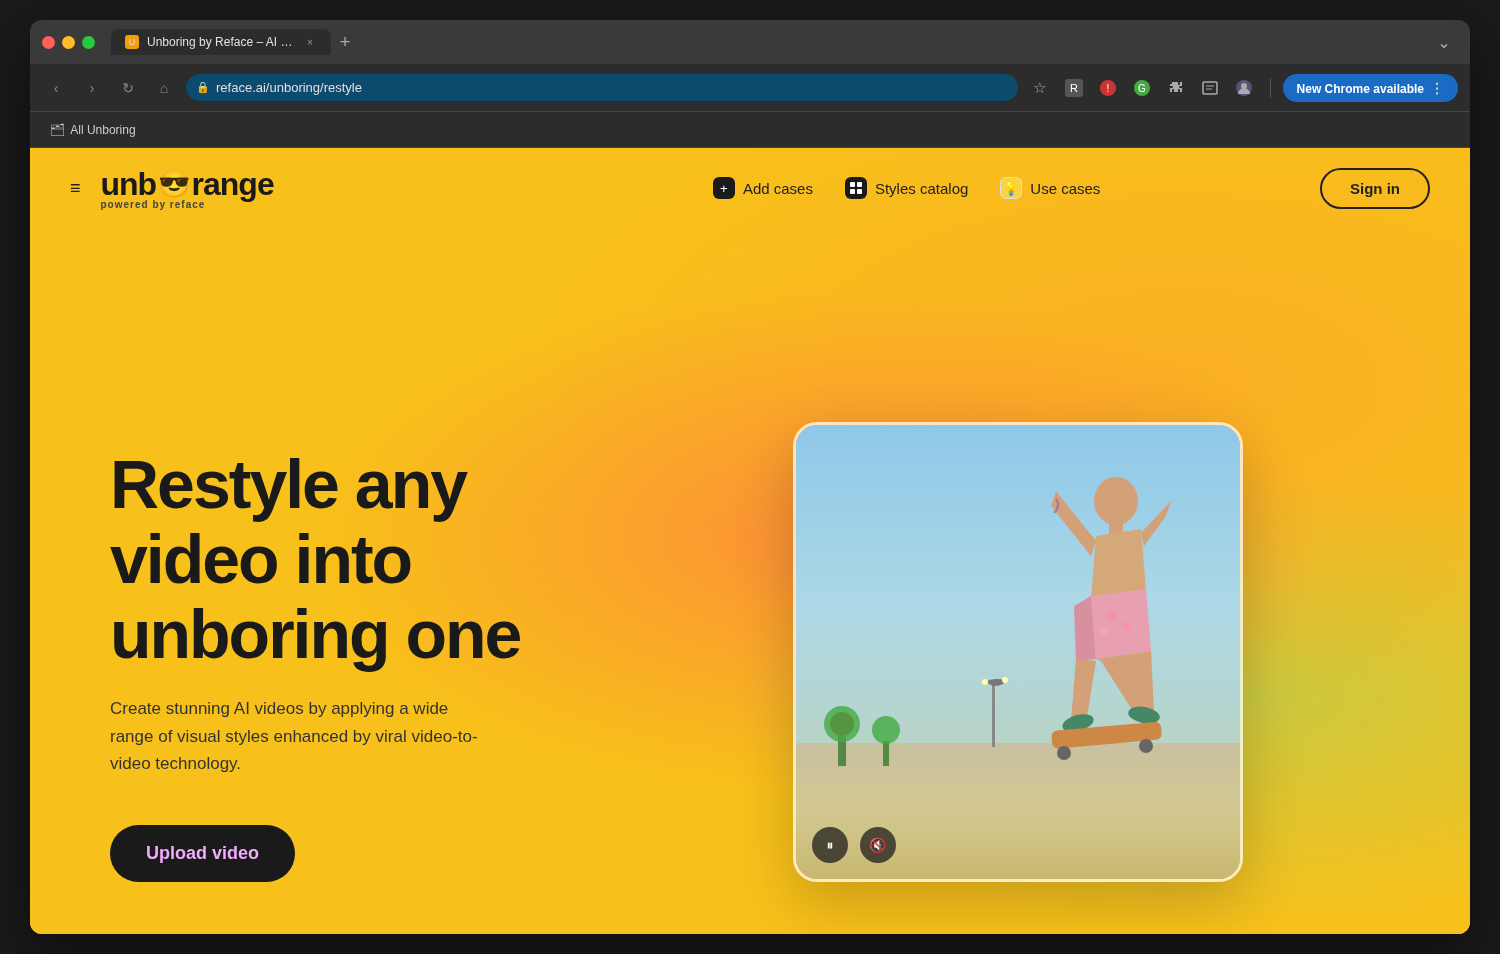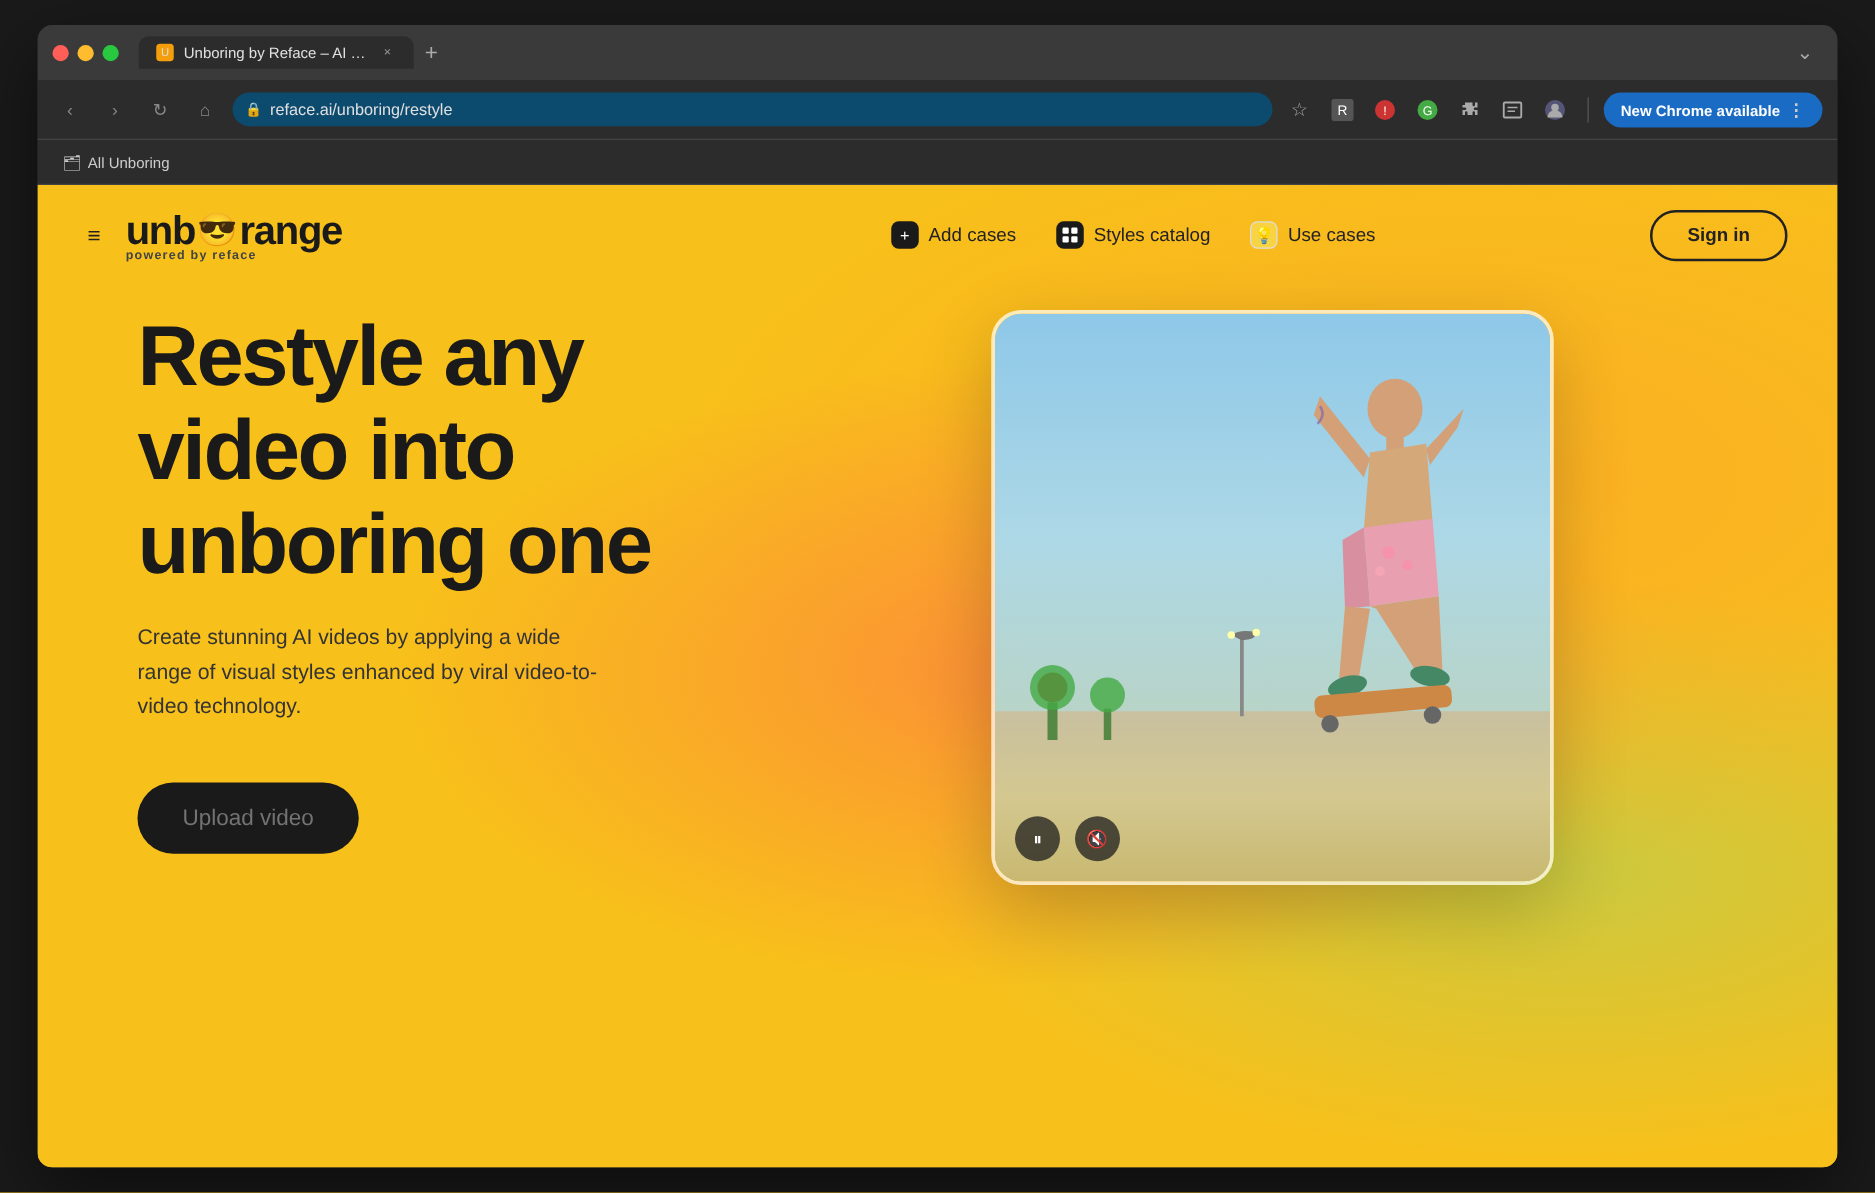--- a/index.html
+++ b/index.html
@@ -313,21 +313,21 @@
       font-weight: 600;
       color: #222;
       cursor: pointer;
     }
 
     
     .hero-content {
       position: relative;
       z-index: 10;
       display: flex;
-      align-items: flex-start;
+      align-items: flex-end;
       padding: 20px 80px 52px 80px;
       gap: 36px;
       height: calc(100% - 80px);
     }
     .hero-text {
       flex: 0 0 500px;
     }
     .hero-headline {
       font-size: 68px;
       font-weight: 900;
@@ -339,26 +339,26 @@
     }
     .hero-description {
       font-size: 17px;
       color: #333;
       line-height: 1.6;
       margin-bottom: 48px;
       max-width: 380px;
     }
     .upload-btn {
       background: #1a1a1a;
-      color: #737373;
+      color: #f0abfc;
       border: none;
       border-radius: 50px;
       padding: 18px 36px;
       font-size: 18px;
-      font-weight: 400;
+      font-weight: 700;
       cursor: pointer;
     }
 
     
     .video-container {
       flex: 1;
       display: flex;
       justify-content: center;
       align-items: center;
     }

